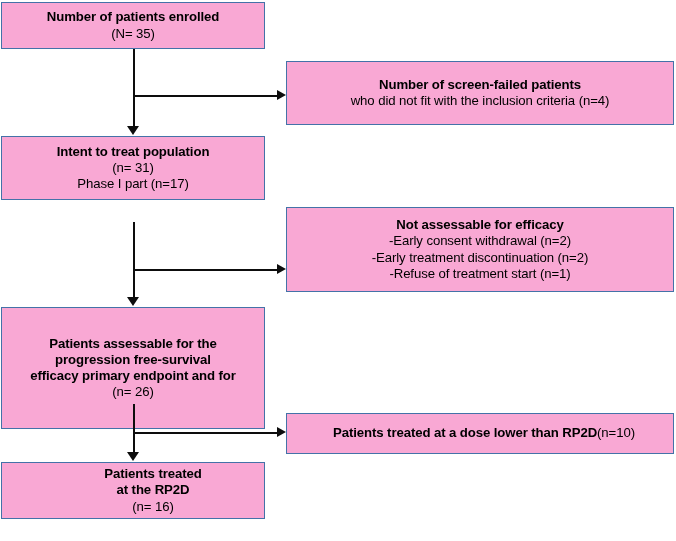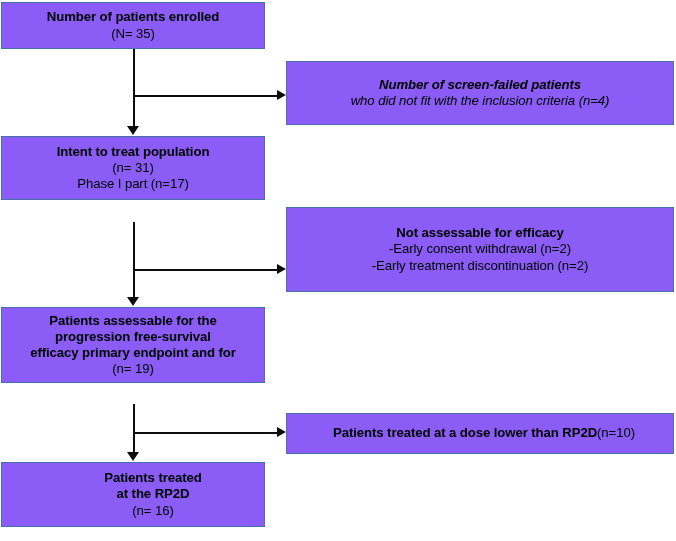--- a/index.html
+++ b/index.html
@@ -16,21 +16,21 @@
     position: relative;
     width: 676px;
     height: 541px;
     background: #ffffff;
     overflow: hidden;
   }
   .node {
     position: absolute;
     box-sizing: border-box;
     border: 1.5px solid #4472a8;
-    background: #8b5cf6;
+    background: #f9a8d4;
     display: flex;
     flex-direction: column;
     align-items: center;
     justify-content: center;
     text-align: center;
     line-height: 1.22;
   }
   .node .ln {
     display: block;
     white-space: nowrap;
@@ -43,25 +43,25 @@
   .node .ln.r {
     font-weight: normal;
   }
   .inline-reg {
     font-weight: normal;
   }
 
   
   #node-enrolled   { left: 1px;   top: 2px;   width: 264px; height: 47px; }
   #node-itt        { left: 1px;   top: 136px; width: 264px; height: 64px; }
-  #node-assessable { left: 1px;   top: 307px; width: 264px; height: 76px; }
-  #node-rp2d       { left: 1px;   top: 462px; width: 264px; height: 65px; padding-left: 40px; }
+  #node-assessable { left: 1px;   top: 307px; width: 264px; height: 122px; }
+  #node-rp2d       { left: 1px;   top: 462px; width: 264px; height: 57px; padding-left: 40px; }
 
   
-  #node-screenfail { left: 286px; top: 61px;  width: 388px; height: 64px; font-style: italic; }
+  #node-screenfail { left: 286px; top: 61px;  width: 388px; height: 64px; }
   #node-notassess  { left: 286px; top: 207px; width: 388px; height: 85px; }
   #node-lowerdose  { left: 286px; top: 413px; width: 388px; height: 41px; padding-left: 8px; }
 
   
   .vline {
     position: absolute;
     width: 0;
     border-left: 2px solid #0d0d0d;
   }
   .hline {
@@ -115,38 +115,39 @@
   <div class="node" id="node-itt">
     <span class="ln b">Intent to treat population</span>
     <span class="ln r">(n= 31)</span>
     <span class="ln r">Phase I part (n=17)</span>
   </div>
 
   <div class="node" id="node-assessable">
     <span class="ln b">Patients assessable for the</span>
     <span class="ln b">progression free-survival</span>
     <span class="ln b">efficacy primary endpoint and for</span>
-    <span class="ln r">(n= 19)</span>
+    <span class="ln r">(n= 26)</span>
   </div>
 
   <div class="node" id="node-rp2d">
     <span class="ln b">Patients treated</span>
     <span class="ln b">at the RP2D</span>
     <span class="ln r">(n= 16)</span>
   </div>
 
   <div class="node" id="node-screenfail">
     <span class="ln b">Number of screen-failed patients</span>
     <span class="ln r">who did not fit with the inclusion criteria (n=4)</span>
   </div>
 
   <div class="node" id="node-notassess">
     <span class="ln b">Not assessable for efficacy</span>
     <span class="ln r">-Early consent withdrawal (n=2)</span>
     <span class="ln r">-Early treatment discontinuation (n=2)</span>
+    <span class="ln r">-Refuse of treatment start  (n=1)</span>
   </div>
 
   <div class="node" id="node-lowerdose">
     <span class="ln b"><span>Patients treated at a dose lower than RP2D</span><span class="inline-reg">(n=10)</span></span>
   </div>
 
   <div class="vline" id="v1"></div>
   <div class="arrow-down" id="a1"></div>
   <div class="hline" id="h1"></div>
   <div class="arrow-right" id="ar1"></div>

